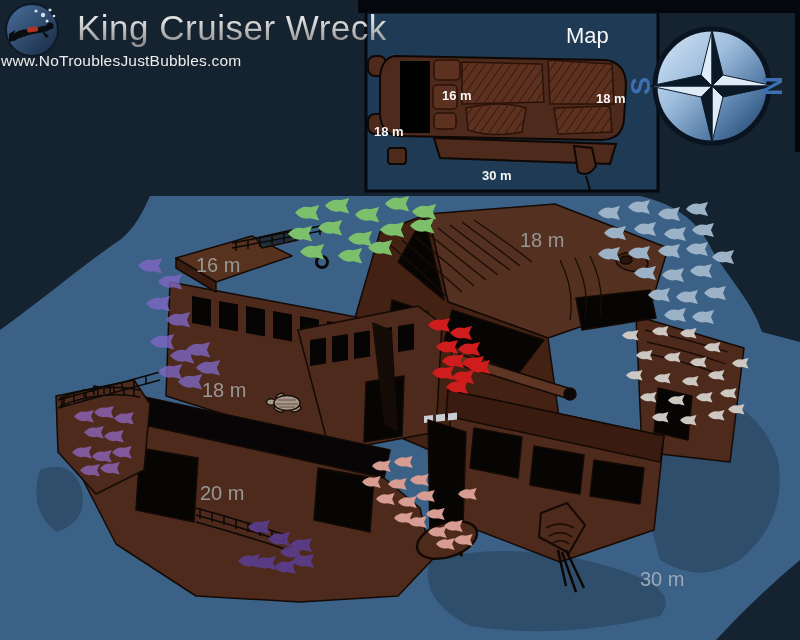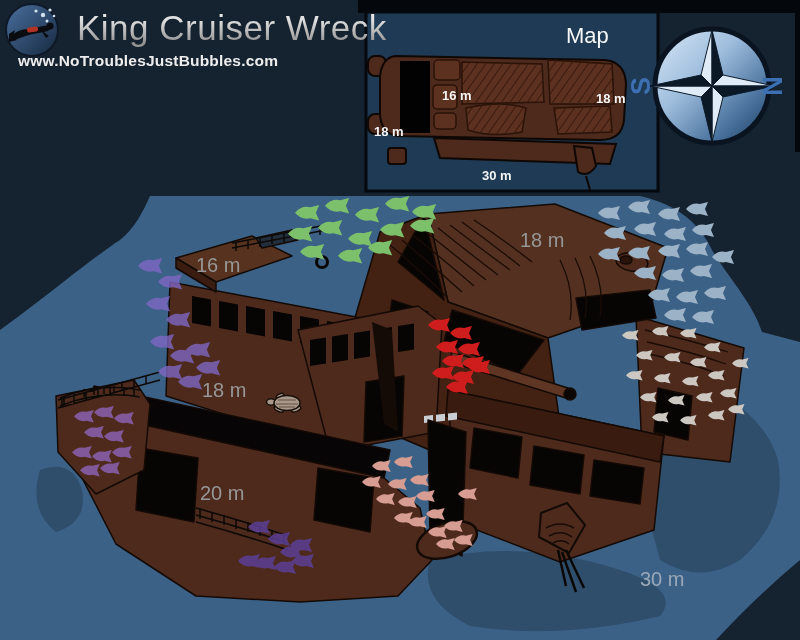--- a/index.html
+++ b/index.html
@@ -3,21 +3,21 @@
 <meta charset="utf-8">
 <style>
   html,body{margin:0;padding:0;width:800px;height:640px;overflow:hidden;background:#15222f;}
   .stage{position:relative;width:800px;height:640px;font-family:"Liberation Sans",sans-serif;}
   svg.scene{position:absolute;left:0;top:0;}
   .header{position:absolute;top:0;left:3px;display:flex;align-items:flex-start;gap:16px;z-index:5;}
   .logo{width:58px;height:58px;flex:0 0 auto;}
   .title{margin:0;font-size:35px;font-weight:400;letter-spacing:.5px;line-height:56px;
          background:linear-gradient(180deg,#ffffff 0%,#dcdcdc 38%,#8f8f8f 78%,#bdbdbd 100%);
          -webkit-background-clip:text;background-clip:text;color:transparent;}
-  .url{position:absolute;top:52px;left:18px;z-index:6;font-size:15.5px;color:#ededed;letter-spacing:.2px;cursor:pointer;font-weight:bold;}
+  .url{position:absolute;top:52px;left:1px;z-index:6;font-size:15.5px;color:#ededed;letter-spacing:.2px;cursor:pointer;}
   svg text{font-family:"Liberation Sans",sans-serif;}
   .lbl{font-size:20px;}
   .maplbl{font-size:13px;font-weight:bold;}
   .maptitle{font-size:22px;fill:#f7f7f7;}
   .complbl{font-size:27px;font-weight:bold;}
 </style>
 </head>
 <body>
 
 <div class="stage">

